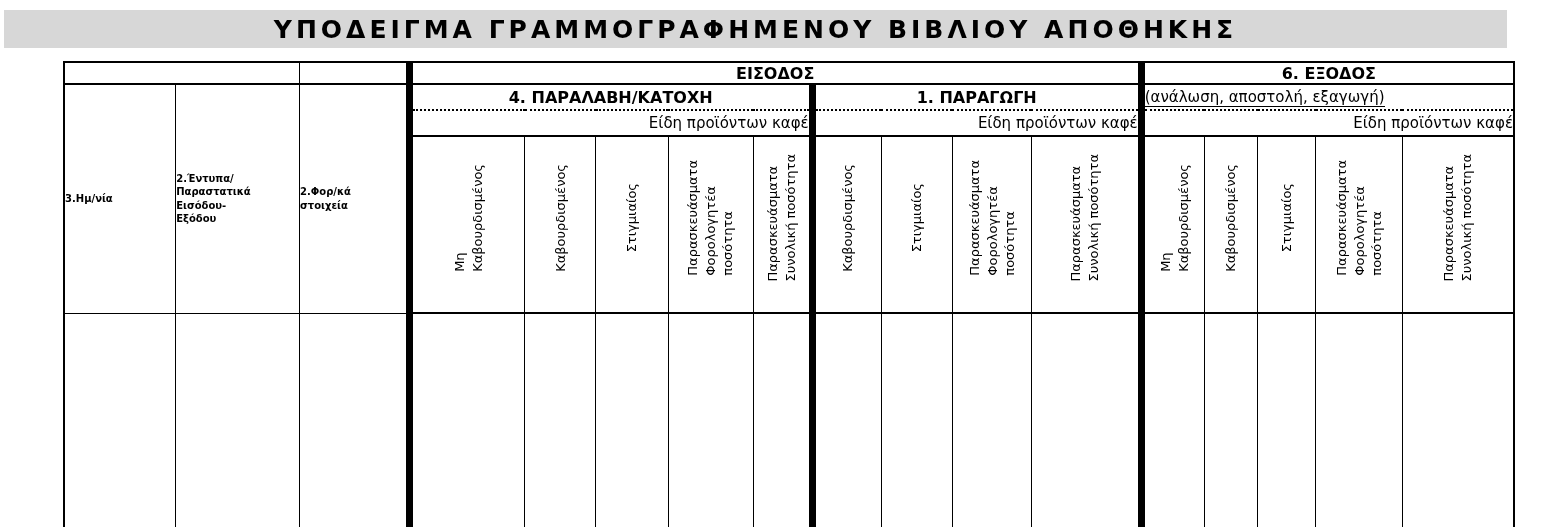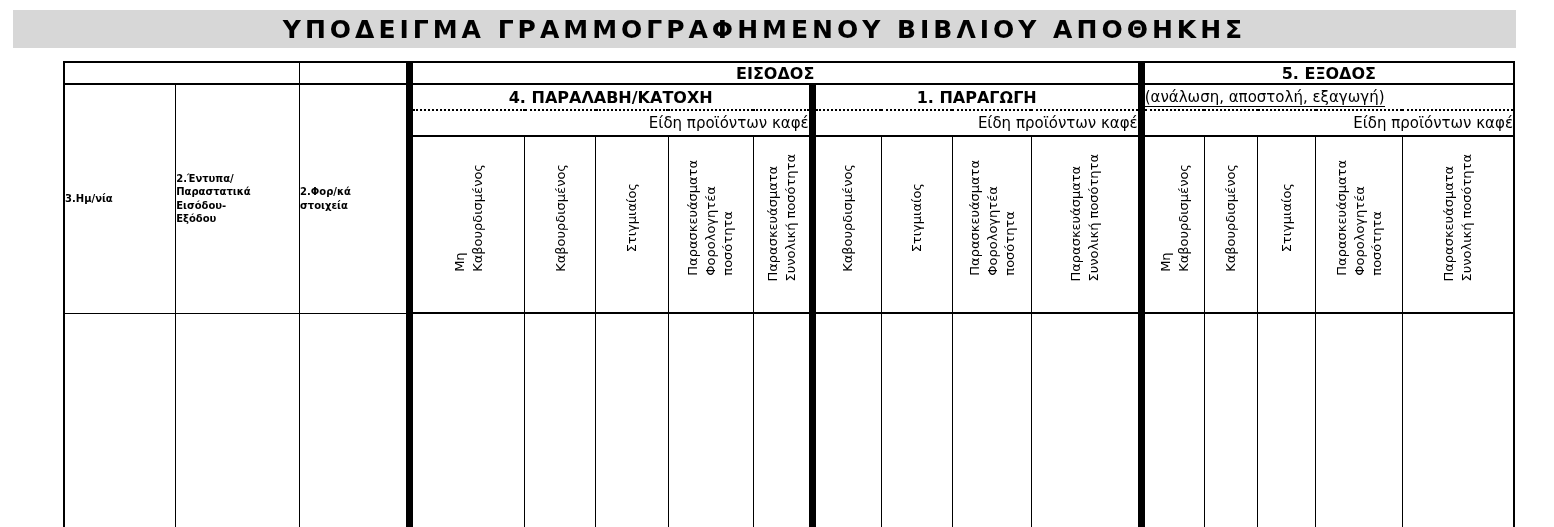--- a/index.html
+++ b/index.html
@@ -10,21 +10,21 @@
     color: #000;
   }
   .page {
     position: relative;
     width: 1554px; height: 527px;
     overflow: hidden;
     background: #ffffff;
   }
   .title-bar {
     position: absolute;
-    left: 13px; top: 10px;
+    left: 4px; top: 10px;
     width: 1503px; height: 38px;
     background: #d7d7d7;
     display: flex; align-items: center; justify-content: center;
   }
   .title-bar span {
     font-weight: bold;
     font-size: 25px;
     letter-spacing: 4px;
     white-space: nowrap;
   }
@@ -135,21 +135,21 @@
         <col style="width:57px">
         <col style="width:85px">
         <col style="width:110px">
     </colgroup>
 
     <tbody>
         <tr class="r1">
       <td colspan="2"></td>
       <td></td>
       <td colspan="9" class="ghdr barL">ΕΙΣΟΔΟΣ</td>
-      <td colspan="5" class="ghdr barL">5. ΕΞΟΔΟΣ</td>
+      <td colspan="5" class="ghdr barL">6. ΕΞΟΔΟΣ</td>
     </tr>
 
     <tr class="r2">
       <td rowspan="3" class="lhdr">3.Ημ/νία</td>
       <td rowspan="3" class="lhdr">2.Έντυπα/
 Παραστατικά
 Εισόδου-
 Εξόδου</td>
       <td rowspan="3" class="lhdr">2.Φορ/κά
 στοιχεία</td>

